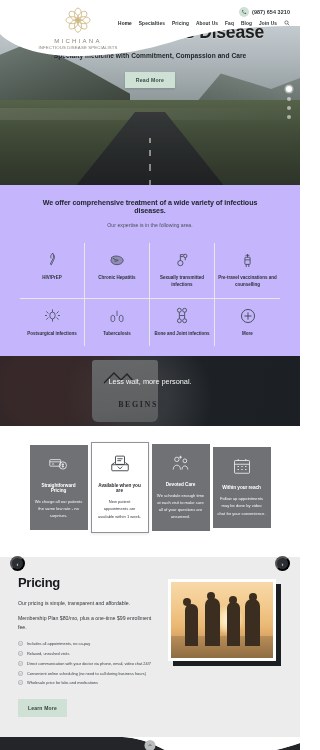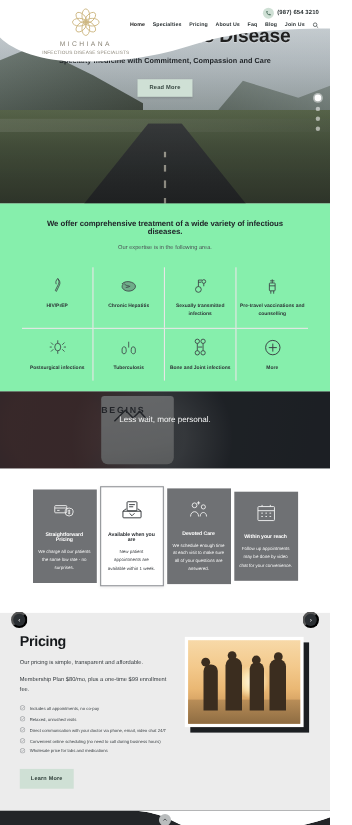--- a/index.html
+++ b/index.html
@@ -117,21 +117,21 @@
   .nav {
     position:absolute; right:10px; top:20px; display:flex; align-items:center; gap:7px; z-index:3;
   }
   .nav a {
     font-size:4.8px; font-weight:bold; color:#2d3436; text-decoration:none; letter-spacing:.1px;
   }
   .nav a.active { color:#1a1a1a; }
   .nav-search { display:flex; align-items:center; }
 
   
-  .services { width:300px; background:#86efac; padding:14px 12px 10px; position:relative; }
+  .services { width:300px; background:#c4b5fd; padding:14px 12px 10px; position:relative; }
   .svc-h2 {
     text-align:center; font-size:7.1px; font-weight:bold; color:#20262a;
     letter-spacing:-.05px; padding:0 14px;
   }
   .svc-sub {
     text-align:center; font-size:5.2px; color:#4c5357; margin-top:7px;
   }
   .svc-grid {
     margin-top:15px; display:grid; grid-template-columns:repeat(4,1fr);
     padding:0 8px;
@@ -161,23 +161,23 @@
       radial-gradient(circle at 16% 46%, rgba(150,70,60,.55) 0 16%, transparent 42%),
       radial-gradient(circle at 46% 60%, rgba(235,235,232,.30) 0 18%, transparent 44%),
       linear-gradient(100deg,#3a3336 0%,#2b2e32 45%,#22262a 100%);
   }
   .mug {
     position:absolute; left:92px; top:4px; width:66px; height:62px;
     background:linear-gradient(170deg,#efefec 0%,#dcdcd7 70%,#c9c9c3 100%);
     border-radius:3px 3px 6px 6px; opacity:.92;
   }
   .mug-txt {
-    position:absolute; left:0; top:8px; width:66px; text-align:left;
+    position:absolute; left:0; top:40px; width:66px; text-align:right;
     font-size:8px; font-weight:bold; color:#2e3136; letter-spacing:1.6px;
-    font-family:Liberation Sans, sans-serif;
+    font-family:Liberation Serif, serif;
   }
   .mug-peak {
     position:absolute; left:10px; top:10px; width:46px; height:14px;
   }
   .quote-veil { position:absolute; inset:0; background:rgba(25,28,32,.62); }
   .quote-text {
     position:absolute; left:0; top:19px; width:300px; text-align:center;
     color:#f4f5f5; z-index:3;
   }
   .quote-text div { font-size:7.4px; font-weight:normal; line-height:1.85; letter-spacing:-.05px;}

